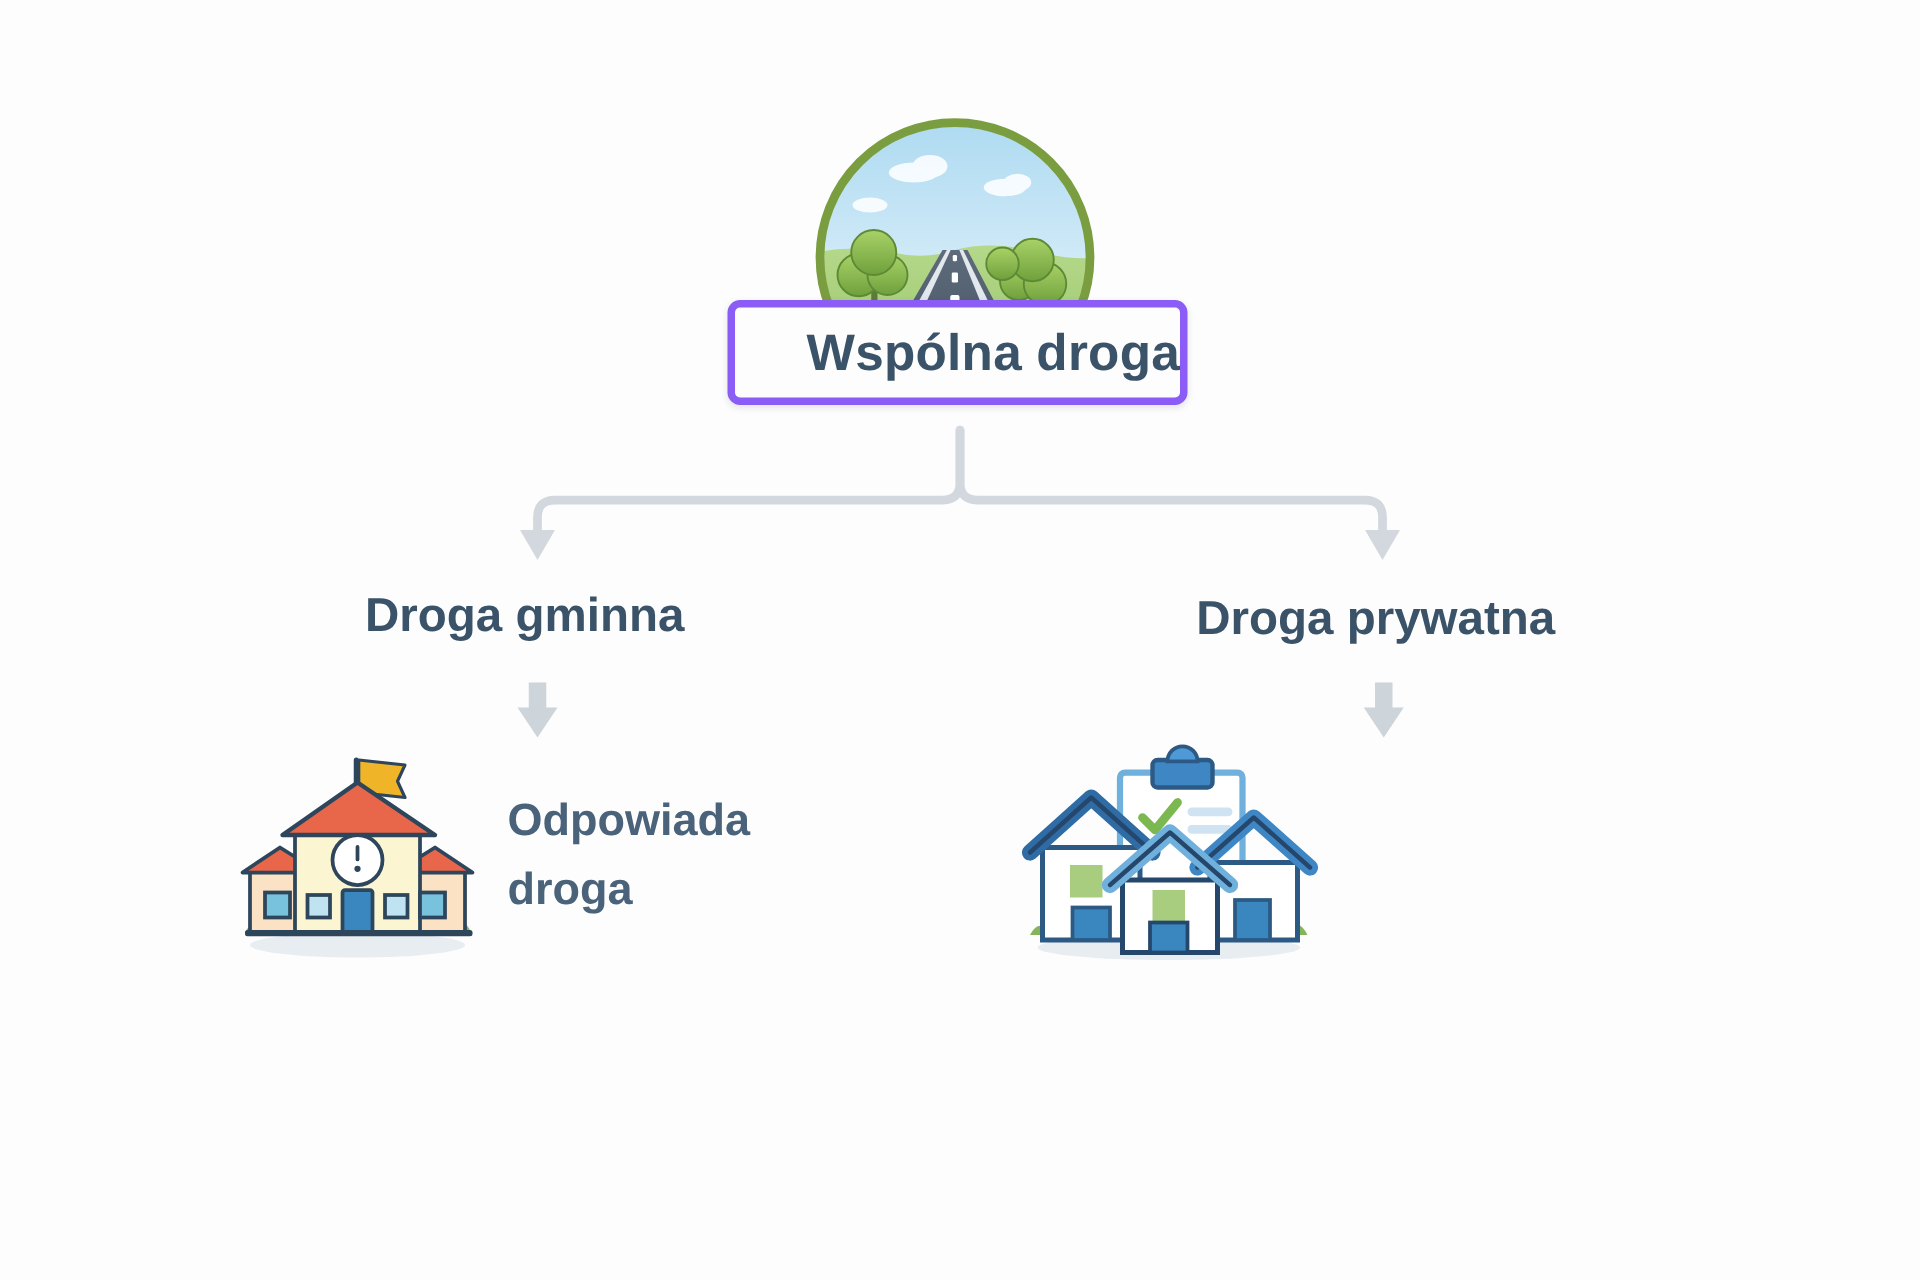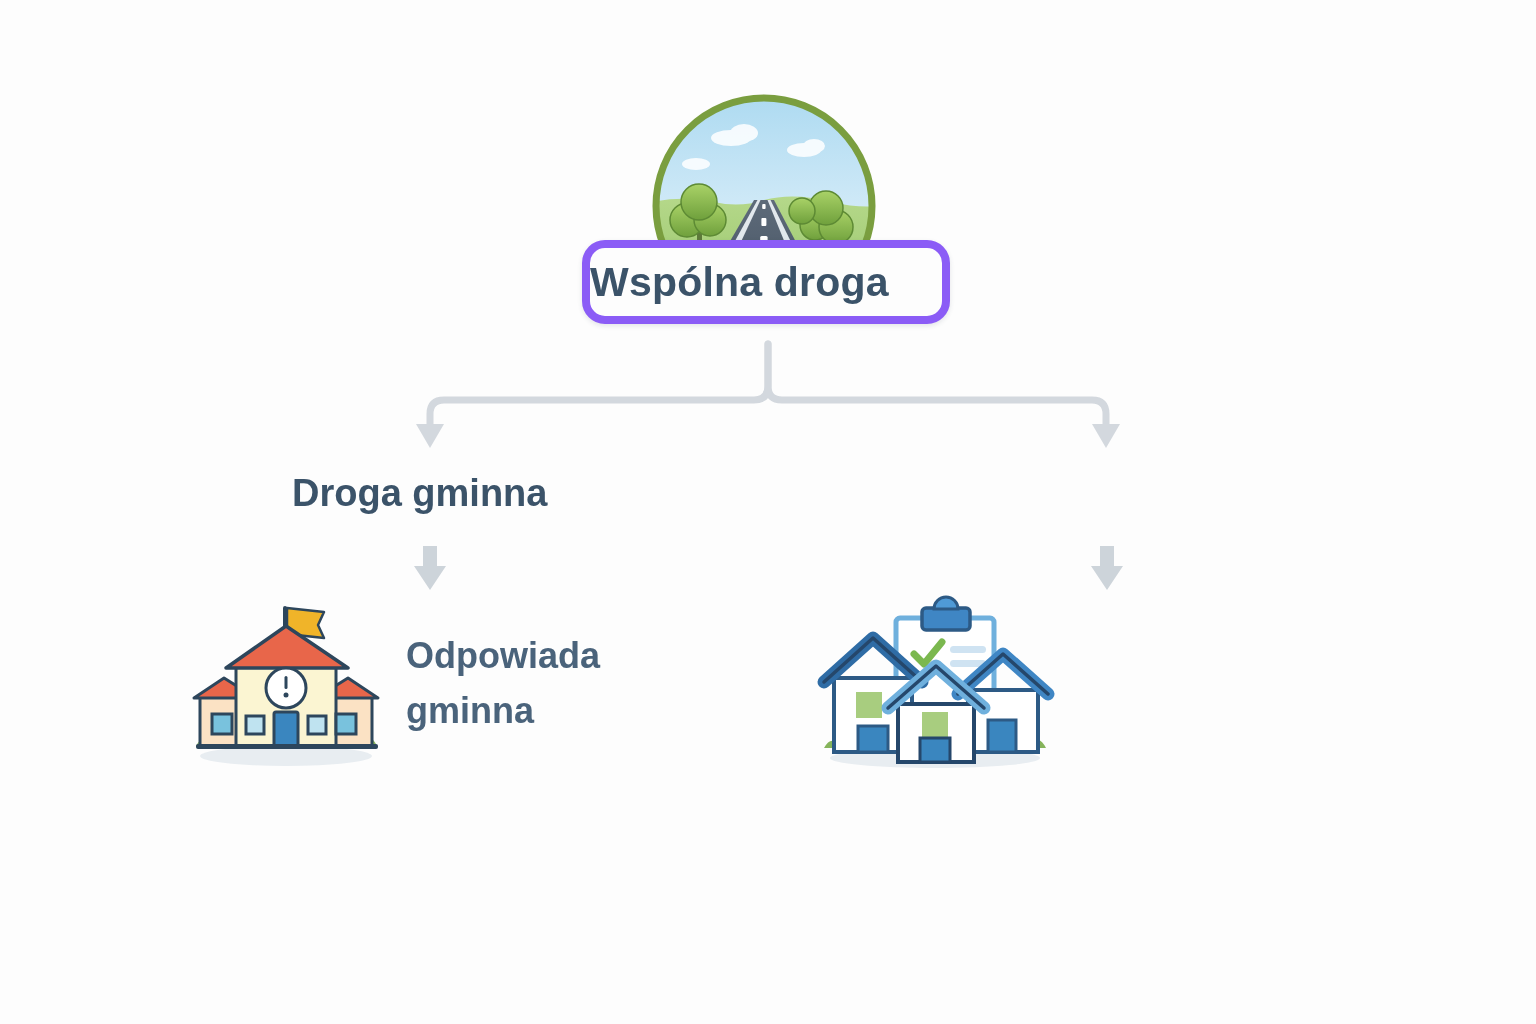--- a/index.html
+++ b/index.html
@@ -31,25 +31,25 @@
   #emblem-svg { display: block; width: 256px; height: 256px; }
 
   #root-node {
     position: absolute;
     left: 582px;
     top: 240px;
     width: 368px;
     height: 84px;
     box-sizing: border-box;
     background: #fdfdfd;
-    border: 8px solid #8b5cf6;
-    border-radius: 23px;
+    border: 6px solid #8b5cf6;
+    border-radius: 10px;
     display: flex;
     align-items: center;
-    justify-content: flex-start;
+    justify-content: flex-end;
     box-shadow: 0 2px 5px rgba(40,60,80,0.12);
   }
   #root-title {
     font-size: 41px;
     font-weight: bold;
     color: #3b5369;
     letter-spacing: 0.2px;
     white-space: nowrap;
   }
 
@@ -181,20 +181,21 @@
     <polygon points="1092,424 1120,424 1106,448" fill="#d3d8de"></polygon>
 
     <rect x="423" y="546" width="14" height="24" fill="#cdd4da"></rect>
     <polygon points="414,566 446,566 430,590" fill="#cdd4da"></polygon>
 
     <rect x="1100" y="546" width="14" height="24" fill="#cdd4da"></rect>
     <polygon points="1091,566 1123,566 1107,590" fill="#cdd4da"></polygon>
   </svg>
 
   <div id="branch-label-left" class="branch-label">Droga gminna</div>
+  <div id="branch-label-right" class="branch-label">Droga prywatna</div>
 
   <div id="leaf-left" class="leaf-group">
     <svg class="leaf-icon" width="220" height="172" viewBox="0 0 220 172" xmlns="http://www.w3.org/2000/svg">
       <ellipse cx="108" cy="158" rx="86" ry="10" fill="#e8edf1"></ellipse>
 
       <path d="M18 148 q6 -12 14 -3 q6 -10 12 3 z" fill="#86b45b"></path>
       <path d="M172 148 q7 -13 15 -3 q6 -10 12 3 z" fill="#86b45b"></path>
 
       <rect x="105" y="8" width="4" height="42" fill="#2d465c" rx="2"></rect>
       <path d="M109 10 L146 14 L140 27 L146 40 L109 36 Z" fill="#f0b429" stroke="#2d465c" stroke-width="2.5" stroke-linejoin="round"></path>
@@ -215,21 +216,21 @@
       <rect x="96" y="114" width="24" height="34" fill="#3a86bf" stroke="#2d465c" stroke-width="3" rx="2"></rect>
 
       <rect x="68" y="118" width="18" height="18" fill="#bfe3f0" stroke="#2d465c" stroke-width="3"></rect>
       <rect x="130" y="118" width="18" height="18" fill="#bfe3f0" stroke="#2d465c" stroke-width="3"></rect>
       <rect x="34" y="116" width="20" height="20" fill="#79c2dd" stroke="#2d465c" stroke-width="3"></rect>
       <rect x="158" y="116" width="20" height="20" fill="#79c2dd" stroke="#2d465c" stroke-width="3"></rect>
 
       <rect x="18" y="146" width="182" height="5" fill="#2d465c" rx="2"></rect>
     </svg>
     <div id="leaf-text-left" class="leaf-text">Odpowiada
-gminna</div>
+droga</div>
   </div>
 
   <div id="leaf-right" class="leaf-group">
     <svg class="leaf-icon" width="270" height="178" viewBox="0 0 270 178" xmlns="http://www.w3.org/2000/svg">
       <ellipse cx="135" cy="166" rx="105" ry="10" fill="#e8edf1"></ellipse>
 
       <path d="M24 156 q7 -13 15 -3 q6 -11 13 3 z" fill="#86b45b"></path>
       <path d="M218 156 q7 -13 15 -3 q6 -11 13 3 z" fill="#86b45b"></path>
 
       <g>

